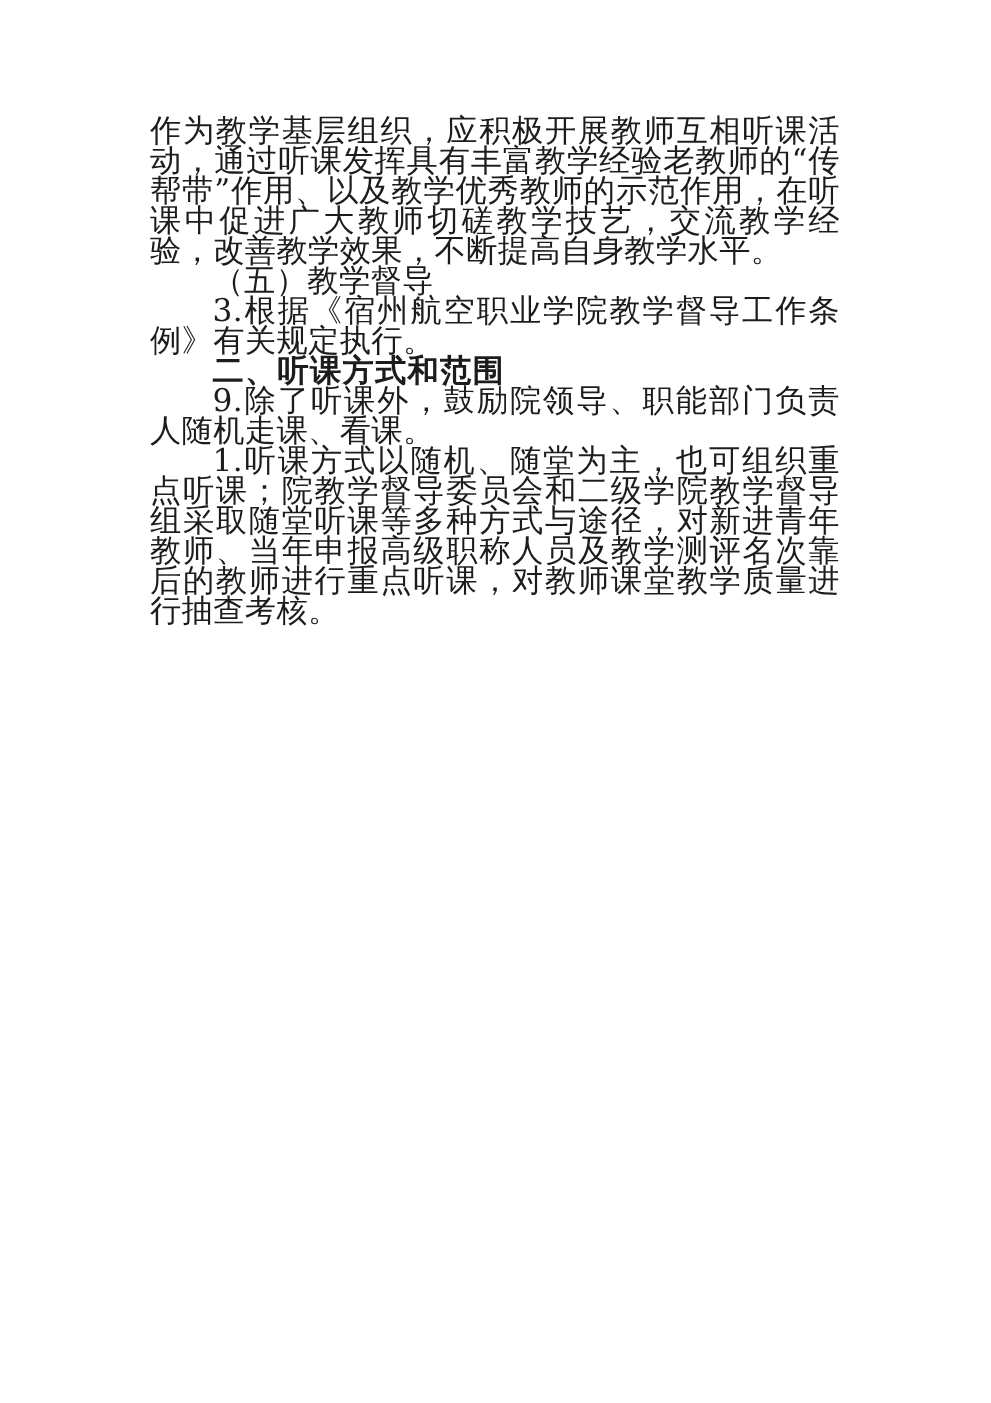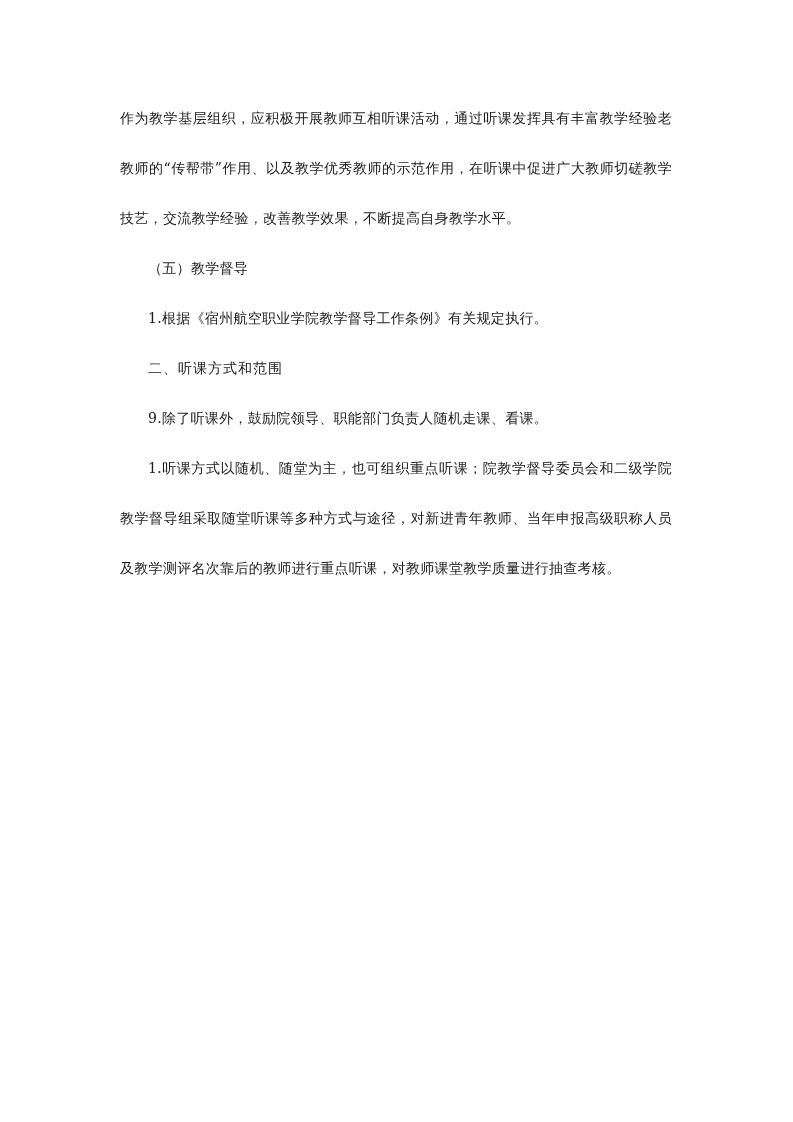--- a/index.html
+++ b/index.html
@@ -18,46 +18,46 @@
     background: var(--page-bg);
     overflow: hidden;
     box-sizing: border-box;
   }
   .content {
     position: absolute;
     left: 120px;
     top: 93px;
     width: 552px;
     font-family: "DejaVu Serif", "Liberation Serif", serif;
-    font-size: 14px;
-    line-height: 50px;
+    font-size: 25px;
+    line-height: 24px;
     color: var(--text-color);
     text-align: justify;
     text-justify: inter-ideograph;
     letter-spacing: 0.3px;
   }
   .para {
     margin: 0;
     padding: 0;
     word-break: break-all;
   }
   .para.indent {
     text-indent: 2em;
   }
   .para.bold {
-    font-weight: 400;
+    font-weight: 700;
     font-family: "DejaVu Sans", "Liberation Sans", sans-serif;
     letter-spacing: 1px;
   }
 </style>
 </head>
 <body>
 
 <div class="page">
   <div class="content">
     <p class="para">作为教学基层组织，应积极开展教师互相听课活动，通过听课发挥具有丰富教学经验老教师的“传帮带”作用、以及教学优秀教师的示范作用，在听课中促进广大教师切磋教学技艺，交流教学经验，改善教学效果，不断提高自身教学水平。</p>
     <p class="para indent">（五）教学督导</p>
-    <p class="para indent">1.根据《宿州航空职业学院教学督导工作条例》有关规定执行。</p>
+    <p class="para indent">3.根据《宿州航空职业学院教学督导工作条例》有关规定执行。</p>
     <p class="para indent bold">二、听课方式和范围</p>
     <p class="para indent">9.除了听课外，鼓励院领导、职能部门负责人随机走课、看课。</p>
     <p class="para indent">1.听课方式以随机、随堂为主，也可组织重点听课；院教学督导委员会和二级学院教学督导组采取随堂听课等多种方式与途径，对新进青年教师、当年申报高级职称人员及教学测评名次靠后的教师进行重点听课，对教师课堂教学质量进行抽查考核。</p>
   </div>
 </div>
 
 </body></html>

